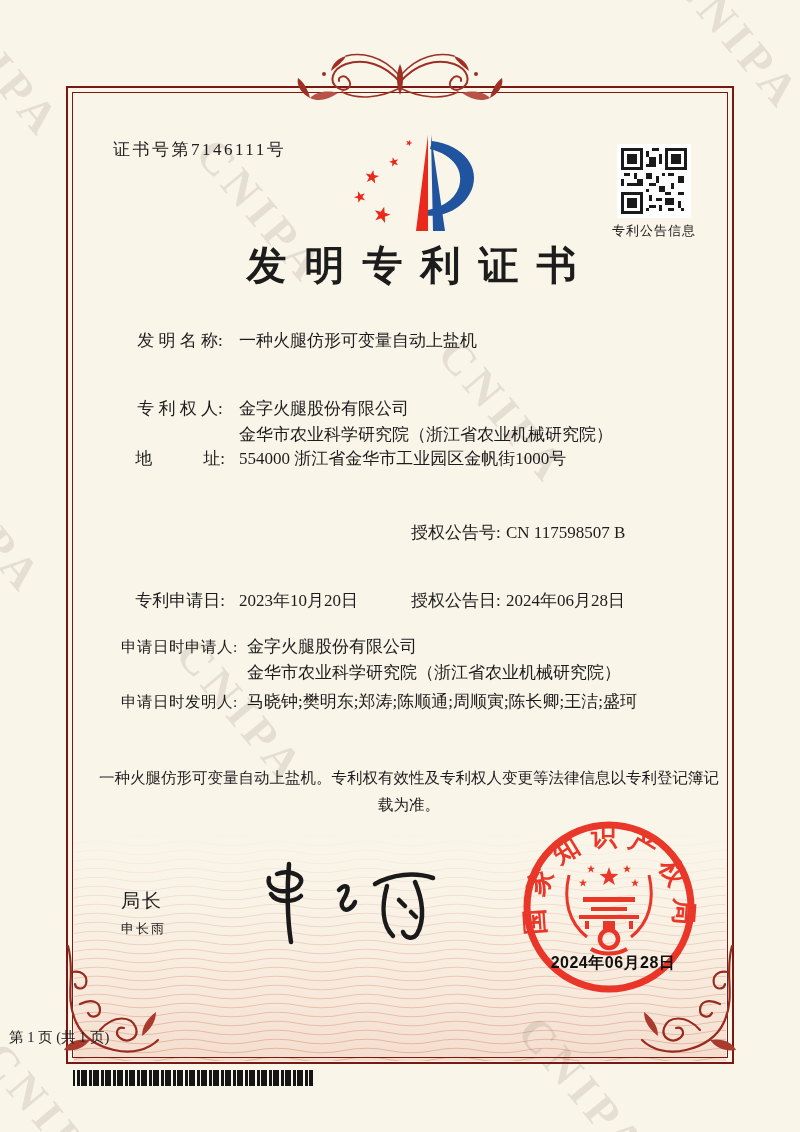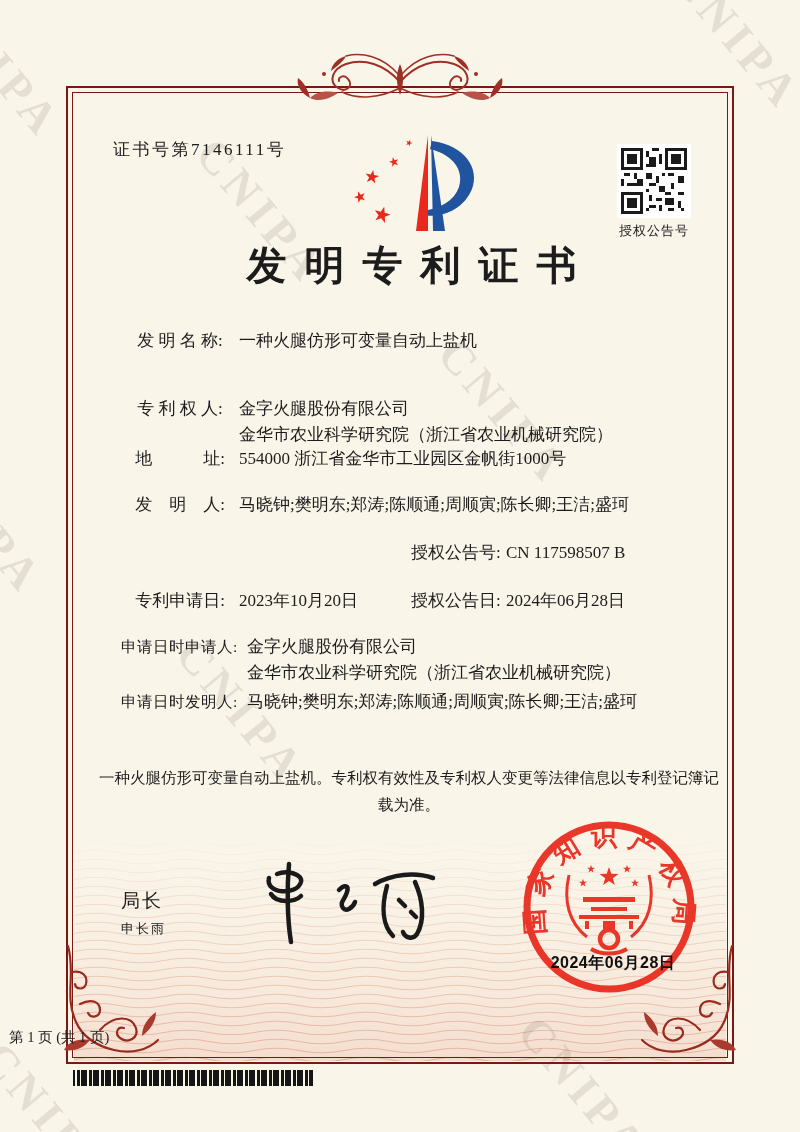--- a/index.html
+++ b/index.html
@@ -193,42 +193,39 @@
             <rect x="18" y="14" width="2" height="1"></rect>
           <rect x="9" y="18" width="2" height="1"></rect>
             <rect x="12" y="18" width="1" height="2"></rect>
             <rect x="15" y="19" width="2" height="1"></rect>
           <rect x="18" y="17" width="1" height="2"></rect>
             <rect x="19" y="19" width="1" height="1"></rect>
             <rect x="8" y="19" width="1" height="1"></rect>
         </g>
       </svg>
     </div>
-    <div class="qr-caption">授权公告号</div>
+    <div class="qr-caption">专利公告信息</div>
 
     <div class="title">发明专利证书</div>
 
     <div class="row" style="top:329px">
       <span class="lbl">发 明 名 称:</span><span>一种火腿仿形可变量自动上盐机</span>
     </div>
 
     <div class="row" style="top:397px">
       <span class="lbl">专 利 权 人:</span><span>金字火腿股份有限公司</span>
     </div>
     <div class="cont-line" style="top:423px">金华市农业科学研究院（浙江省农业机械研究院）</div>
 
     <div class="row" style="top:447px">
       <span class="lbl">地　　　址:</span><span>554000 浙江省金华市工业园区金帆街1000号</span>
     </div>
 
-    <div class="row" style="top:493px">
-      <span class="lbl">发　明　人:</span><span>马晓钟;樊明东;郑涛;陈顺通;周顺寅;陈长卿;王洁;盛珂</span>
-    </div>
-
-    <div class="row-r" style="top:541px">
+
+    <div class="row-r" style="top:521px">
       <span class="lbl">授权公告号:</span><span>CN 117598507 B</span>
     </div>
 
     <div class="row" style="top:589px">
       <span class="lbl">专利申请日:</span><span>2023年10月20日</span>
     </div>
     <div class="row-r" style="top:589px">
       <span class="lbl">授权公告日:</span><span>2024年06月28日</span>
     </div>
 

